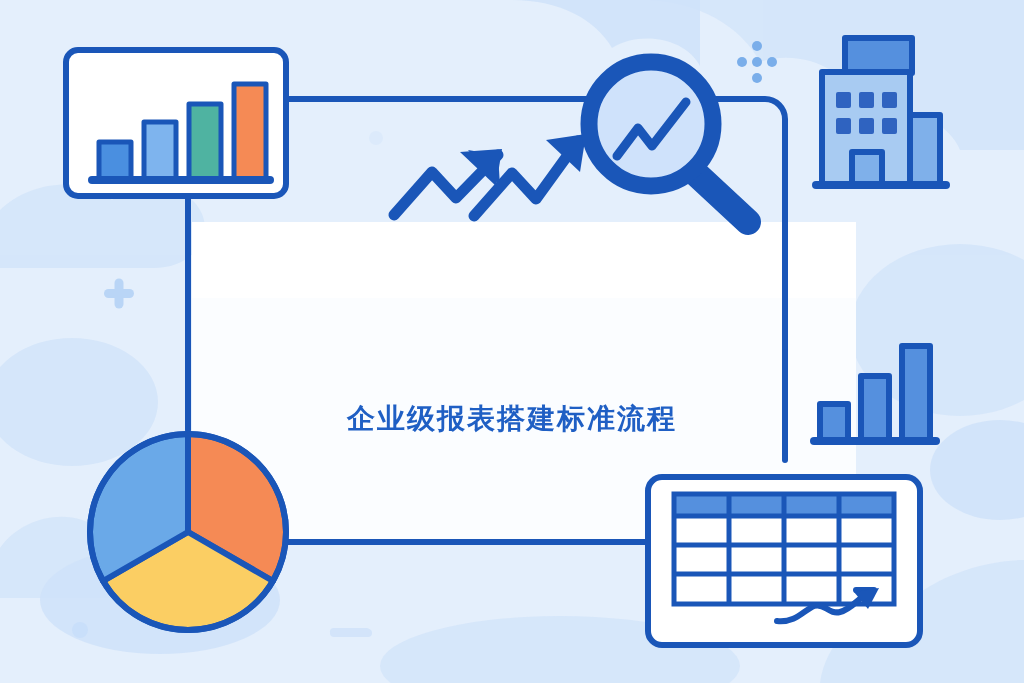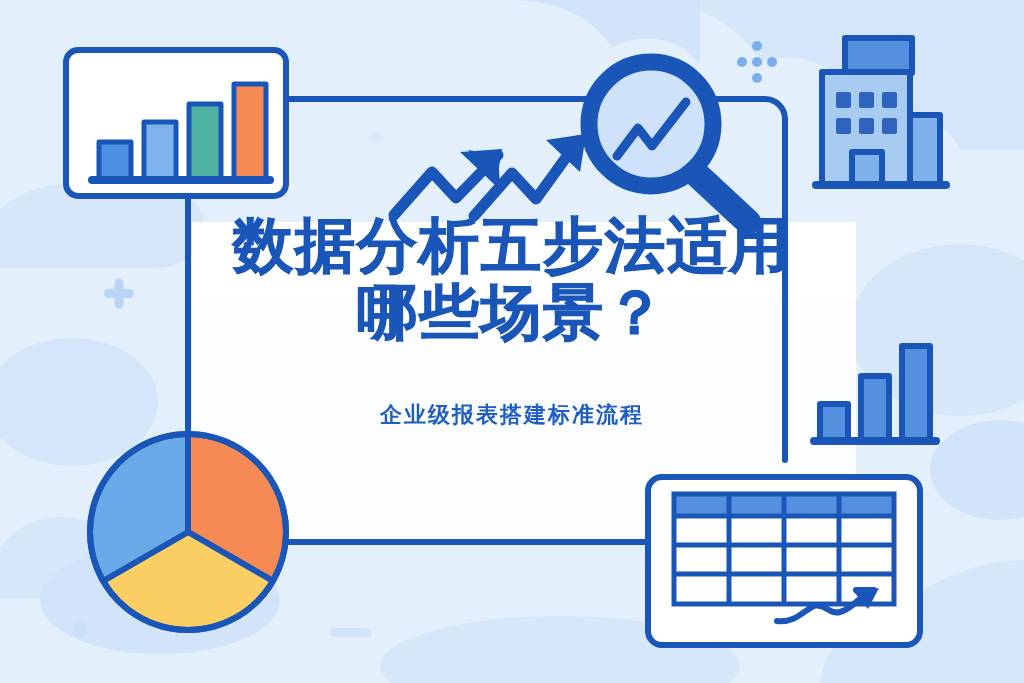--- a/index.html
+++ b/index.html
@@ -23,21 +23,21 @@
     color:#1a56b8;
     letter-spacing:2px;
     line-height:1.12;
     margin:0;
     -webkit-text-stroke:1px #1a56b8;
   }
   .t-line.l1{text-indent:0;}
   .sub{
     position:absolute;left:0;top:400px;width:1024px;
     text-align:center;
-    font-size:22px;
+    font-size:28px;
     font-weight:bold;
     color:#1f5fc4;
     letter-spacing:2px;
     margin:0;
   }
 </style>
 </head>
 <body>
 
 <div id="stage">
@@ -201,19 +201,15 @@
         <line x1="839" y1="494" x2="839" y2="604"></line>
       </g>
     </g>
 
     <rect x="853" y="587" width="24" height="6" rx="3" fill="#1a56b8"></rect>
 
     <path d="M777 621 C796 623 804 610 814 606 C824 602 829 615 840 612 C852 609 858 598 870 592" fill="none" stroke="#1a56b8" stroke-width="6" stroke-linecap="round"></path>
     <path d="M879 588 L854 592 L868 609 Z" fill="#1a56b8"></path>
   </svg>
 
-  <div class="title-wrap">
-    <div class="t-line l1">数据分析五步法适用</div>
-    <div class="t-line">哪些场景？</div>
-  </div>
   <div class="sub">企业级报表搭建标准流程</div>
 
 </div>
 
 </body></html>

